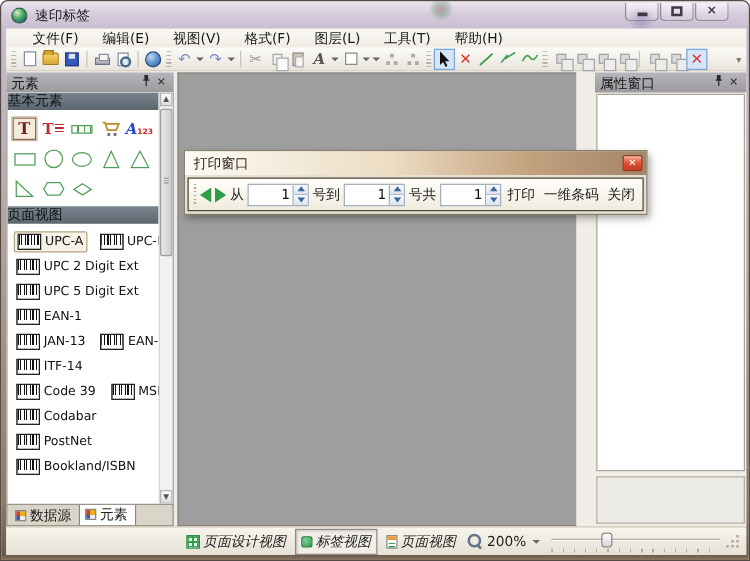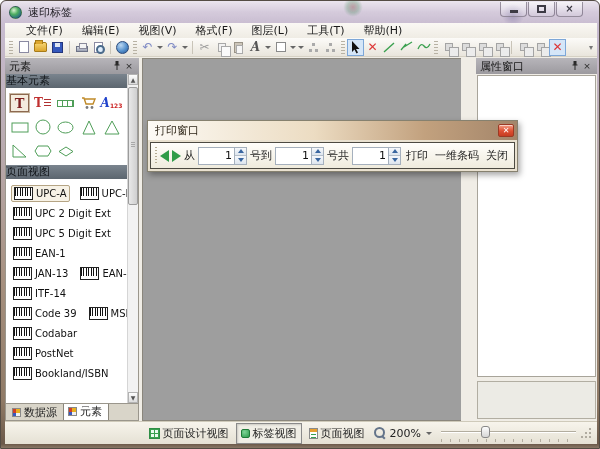--- a/index.html
+++ b/index.html
@@ -114,21 +114,21 @@
 
   .canvas { flex:1; background:#9e9e9e; border:1px solid #8a867c; border-right:none; }
 
   .right-panel { width:121px; margin-left:15px; }
   .rp-white { flex:1; margin:1px; border:1px solid #a8a49a; background:#fff; }
   .rp-gray { height:38px; margin:3px 1px 2px 1px; border:1px solid #b2aea2; background:#ecebe5; }
 
   
   .statusbar { height:23px; display:flex; align-items:center; gap:4px; padding:0 4px 0 8px; background:linear-gradient(180deg,#f7f4ec,#e5e1d4); border-top:1px solid #cfcaba; }
   .views { margin-left:auto; display:flex; align-items:center; gap:2px; }
-  .view-btn { display:flex; align-items:center; gap:3px; font-size:11px; color:#222; padding:2px 4px; cursor:pointer; border:1px solid transparent; }
+  .view-btn { display:flex; align-items:center; gap:3px; font-size:11px; color:#222; padding:2px 4px; cursor:pointer; border:1px solid transparent;font-style:italic; }
   .view-btn.active { border:1px solid #8a8a8a; background:#f0eee6; box-shadow:inset 1px 1px 2px rgba(0,0,0,.15); }
   .vi-grid { width:11px; height:11px; border:1px solid #2f8e46; background:
       repeating-linear-gradient(90deg,#3aa04f 0 1px,transparent 1px 4px),
       repeating-linear-gradient(0deg,#3aa04f 0 1px,transparent 1px 4px),#eafbef; }
   .vi-label { width:9px; height:9px; border-radius:2px; background:radial-gradient(circle at 35% 30%,#7fd497,#2c9a4b); border:1px solid #1f7a38; }
   .vi-page { width:9px; height:11px; background:#fff; border:1px solid #8a8a8a; position:relative; }
   .vi-page::before { content:""; position:absolute; left:0; top:0; right:0; height:3px; background:#e8a030; }
   .vi-page::after { content:""; position:absolute; left:1px; top:5px; right:1px; height:4px; background:repeating-linear-gradient(180deg,#3aa04f 0 1px,transparent 1px 3px); }
   .mag { width:12px; height:12px; position:relative; }
   .mag::before { content:""; position:absolute; left:0; top:0; width:7px; height:7px; border:2px solid #64748a; border-radius:50%; }

